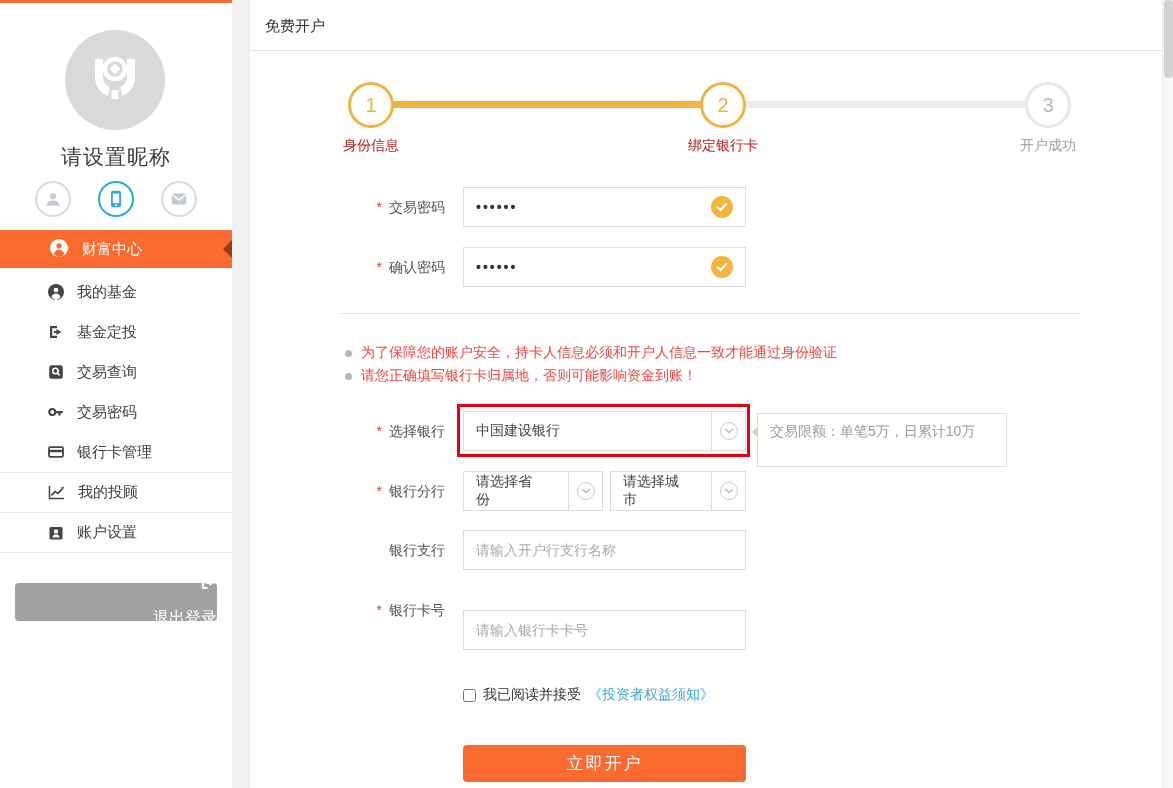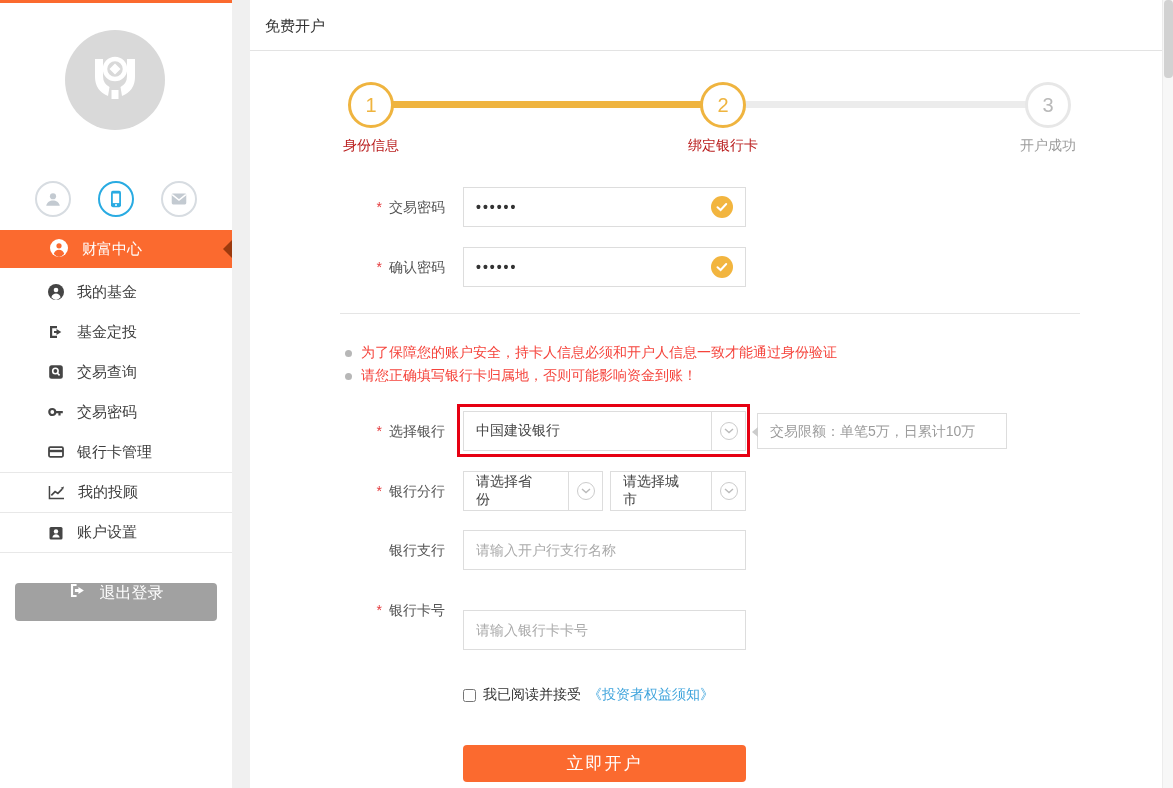--- a/index.html
+++ b/index.html
@@ -29,21 +29,21 @@
                        border-top:9px solid transparent; border-bottom:9px solid transparent;
                        border-right:9px solid #9c3a0e; }
   .nav-list { margin-top:4px; }
   .nav-item { height:40px; display:flex; align-items:center; padding-left:48px; gap:13px;
               font-size:15px; color:#3f3f3f; cursor:pointer; }
   .nav-item .ic { display:flex; color:#454545; }
   .nav-sec { border-bottom:1px solid #e8e8e8; }
   .nav-sec .nav-item { border-top:1px solid #e8e8e8; height:40px; }
   .logout-btn { position:absolute; left:15px; top:583px; width:202px; height:38px;
                 background:#a1a1a1; border:none; border-radius:4px; color:#fff; font-size:16px;
-                display:flex; align-items:flex-start; justify-content:center; gap:14px; cursor:pointer; }
+                display:flex; align-items:flex-end; justify-content:center; gap:14px; cursor:pointer;flex-direction:column; }
   
   .main { position:absolute; left:250px; top:0; width:912px; height:788px; background:#fff; }
   .main-header { position:absolute; top:0; left:0; right:0; height:51px; border-bottom:1px solid #e3e3e3; }
   .main-title { position:absolute; left:15px; top:17px; font-size:15px; color:#333; }
   
   .step-line { position:absolute; height:7px; border-radius:4px; top:101px; }
   .line-1 { left:121px; width:352px; background:#efb43f; }
   .line-2 { left:473px; width:325px; background:#ececec; }
   .step-circle { position:absolute; top:82px; width:46px; height:46px; border-radius:50%;
                  background:#fff; border:3px solid #efb43f; color:#efb43f;
@@ -69,21 +69,21 @@
   .n1 { top:344px; } .n2 { top:367px; }
   .bullet { width:7px; height:7px; border-radius:50%; background:#b7b7b7; flex:none; }
   .f-select { position:absolute; height:40px; border:1px solid #ddd; background:#fff;
               display:flex; align-items:stretch; cursor:pointer;gap:24px; }
   .sel-text { flex:1; display:flex; align-items:center; padding-left:12px; font-size:14px; color:#444; }
   .sel-btn { width:34px; border-left:1px solid #ddd; display:flex; align-items:center; justify-content:center; }
   .caret-circle { width:18px; height:18px; border-radius:50%; border:1px solid #ccc;
                   display:flex; align-items:center; justify-content:center; }
   .annotation { position:absolute; left:207px; top:404px; width:293px; height:53px;
                 border:3px solid #e60012; z-index:5; pointer-events:none; }
-  .limit-hint { position:absolute; left:507px; top:413px; width:250px; height:36px;
+  .limit-hint { position:absolute; left:507px; top:413px; width:250px; height:54px;
                 border:1px solid #ddd; background:#fff; line-height:34px; padding-left:12px;
                 font-size:14px; color:#9b9b9b; }
   .limit-hint::before { content:""; position:absolute; left:-6px; top:13px;
                         border-top:5px solid transparent; border-bottom:5px solid transparent;
                         border-right:6px solid #ccc; }
   .agree { position:absolute; left:213px; top:686px; font-size:14px; color:#333;
            display:flex; align-items:center; gap:7px; }
   .agree input { width:13px; height:13px; margin:0; cursor:pointer; }
   .agree-link { color:#3fa4dc; text-decoration:none; cursor:pointer; }
   .submit-btn { position:absolute; left:213px; top:745px; width:283px; height:37px;
@@ -106,20 +106,21 @@
       <svg width="64" height="64" viewBox="0 0 64 64">
         <path d="M12 13 h8 v17 q0 7.5 6.5 11 l-1.5 9 q-13 -5.5 -13 -19 z" fill="#fff"></path>
         <path d="M52 13 h-8 v17 q0 7.5 -6.5 11 l1.5 9 q13 -5.5 13 -19 z" fill="#fff"></path>
         <circle cx="32" cy="23" r="10" fill="none" stroke="#fff" stroke-width="4.5"></circle>
         <path d="M32 17.5 L37.5 23 L32 28.5 L26.5 23 Z" fill="#fff"></path>
         <rect x="28.5" y="44" width="7" height="9" fill="#fff"></rect>
       </svg>
     </span>
   </div>
 
+  <div class="nickname">请设置昵称</div>
 
   <div class="badges">
     <span class="badge">
       <svg width="20" height="20" viewBox="0 0 22 22">
           <circle cx="11" cy="8" r="3.4" fill="currentColor"></circle>
           <path d="M3.5 18.5c.9-4 4-5.8 7.5-5.8s6.6 1.8 7.5 5.8z" fill="currentColor"></path>
         </svg>
     </span>
     <span class="badge active">
       <svg width="20" height="20" viewBox="0 0 22 22">

